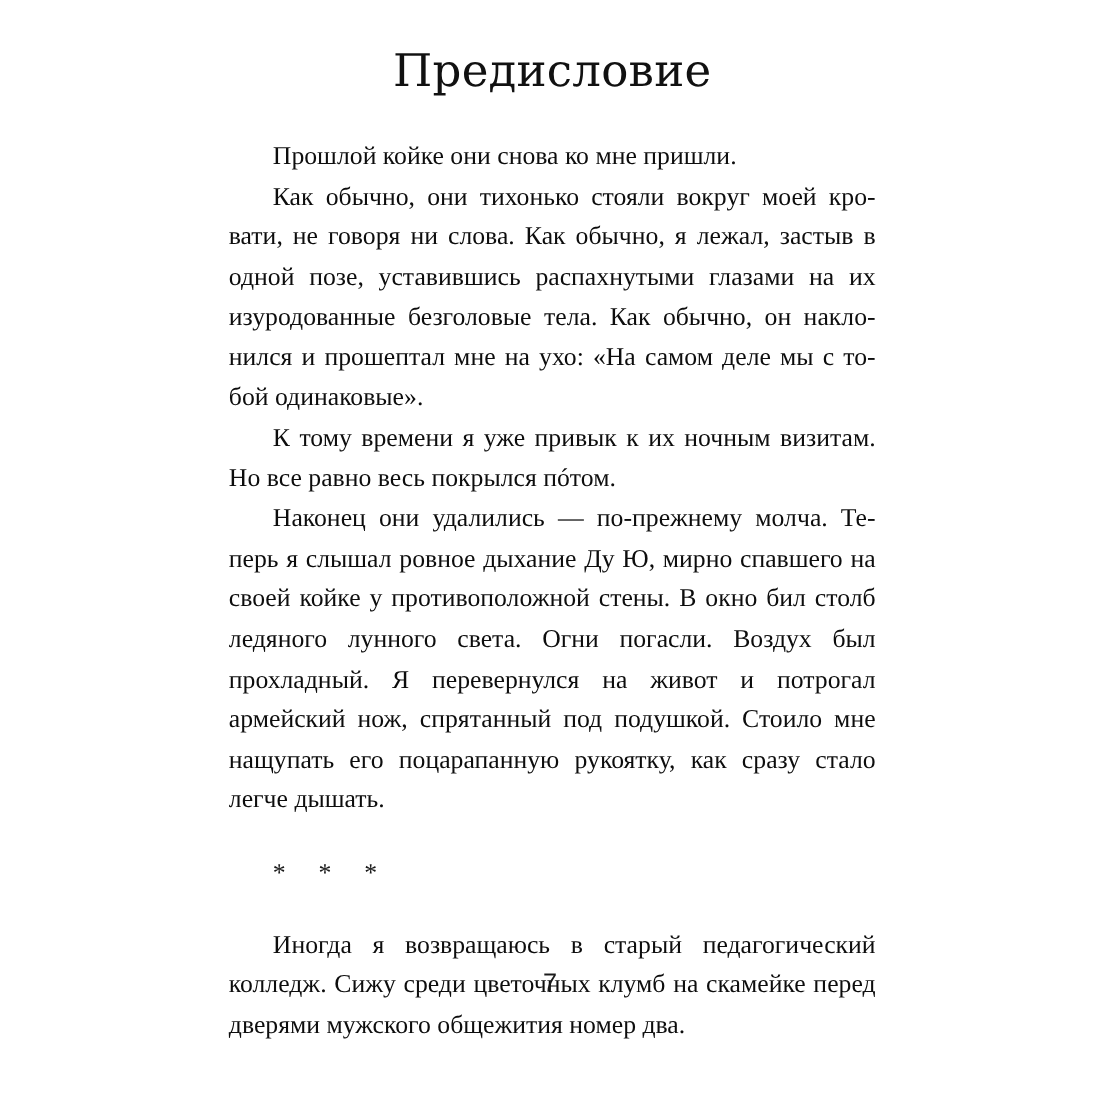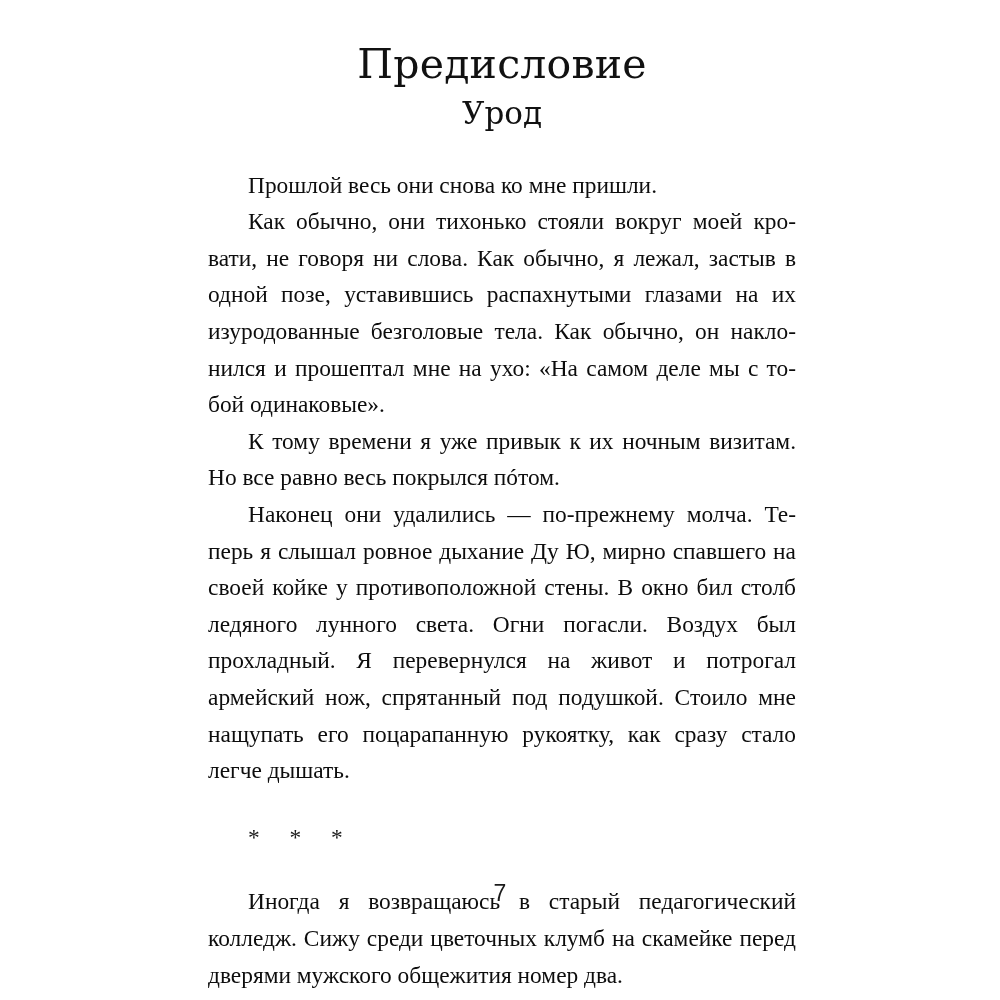--- a/index.html
+++ b/index.html
@@ -93,24 +93,23 @@
   }
 </style>
 </head>
 <body>
 
 <div class="page">
   <div class="page-body">
 
     <h1 class="chapter-title">Предисловие</h1>
 
-    <h2 class="chapter-subtitle">Урод</h2>
 
     <div class="body-text">
-      <p>Прошлой весь они снова ко мне пришли.</p>
+      <p>Прошлой койке они снова ко мне пришли.</p>
       <p>Как обычно, они тихонько стояли вокруг моей кро­вати, не говоря ни слова. Как обычно, я лежал, застыв в одной позе, уставившись распахнутыми глазами на их изуродованные безголовые тела. Как обычно, он накло­нился и прошептал мне на ухо: «На самом деле мы с то­бой одинаковые».</p>
       <p>К тому времени я уже привык к их ночным визитам. Но все равно весь покрылся пóтом.</p>
       <p>Наконец они удалились — по-прежнему молча. Те­перь я слышал ровное дыхание Ду Ю, мирно спавшего на своей койке у противоположной стены. В окно бил столб ледяного лунного света. Огни погасли. Воздух был прохладный. Я перевернулся на живот и потрогал армейский нож, спрятанный под подушкой. Стоило мне нащупать его поцарапанную рукоятку, как сразу стало легче дышать.</p>
 
       <p class="scene-break">* * *</p>
 
       <p>Иногда я возвращаюсь в старый педагогический колледж. Сижу среди цветочных клумб на скамей­ке перед дверями мужского общежития номер два.</p>
     </div>
 
   </div>

